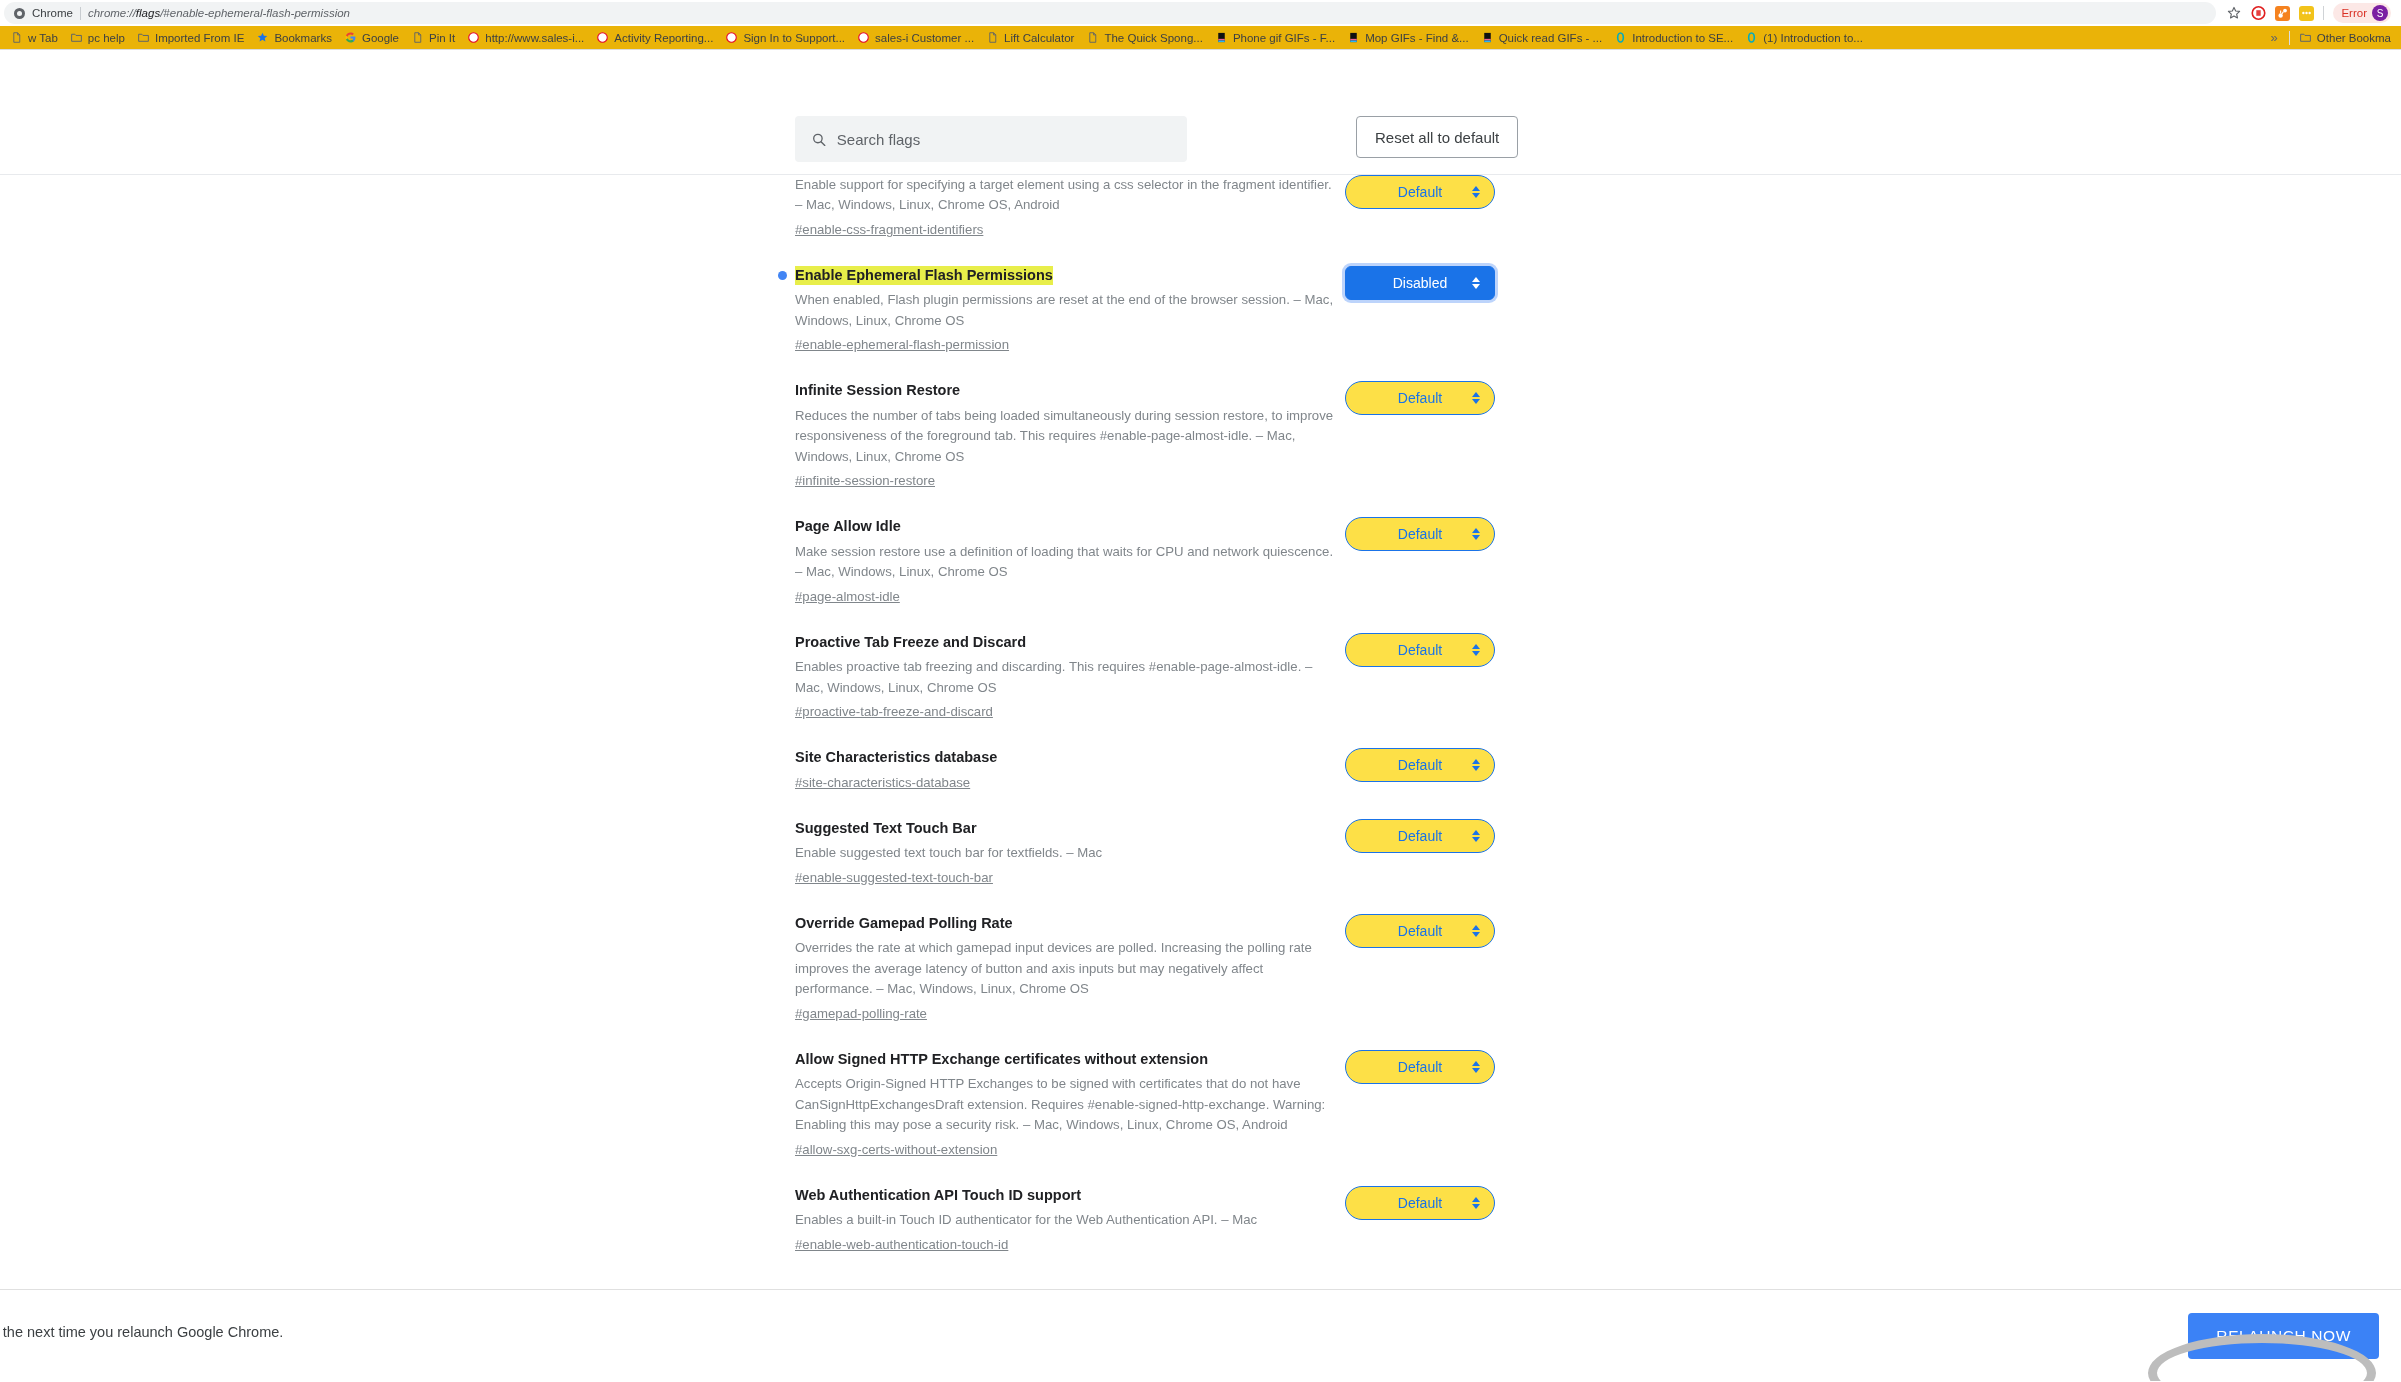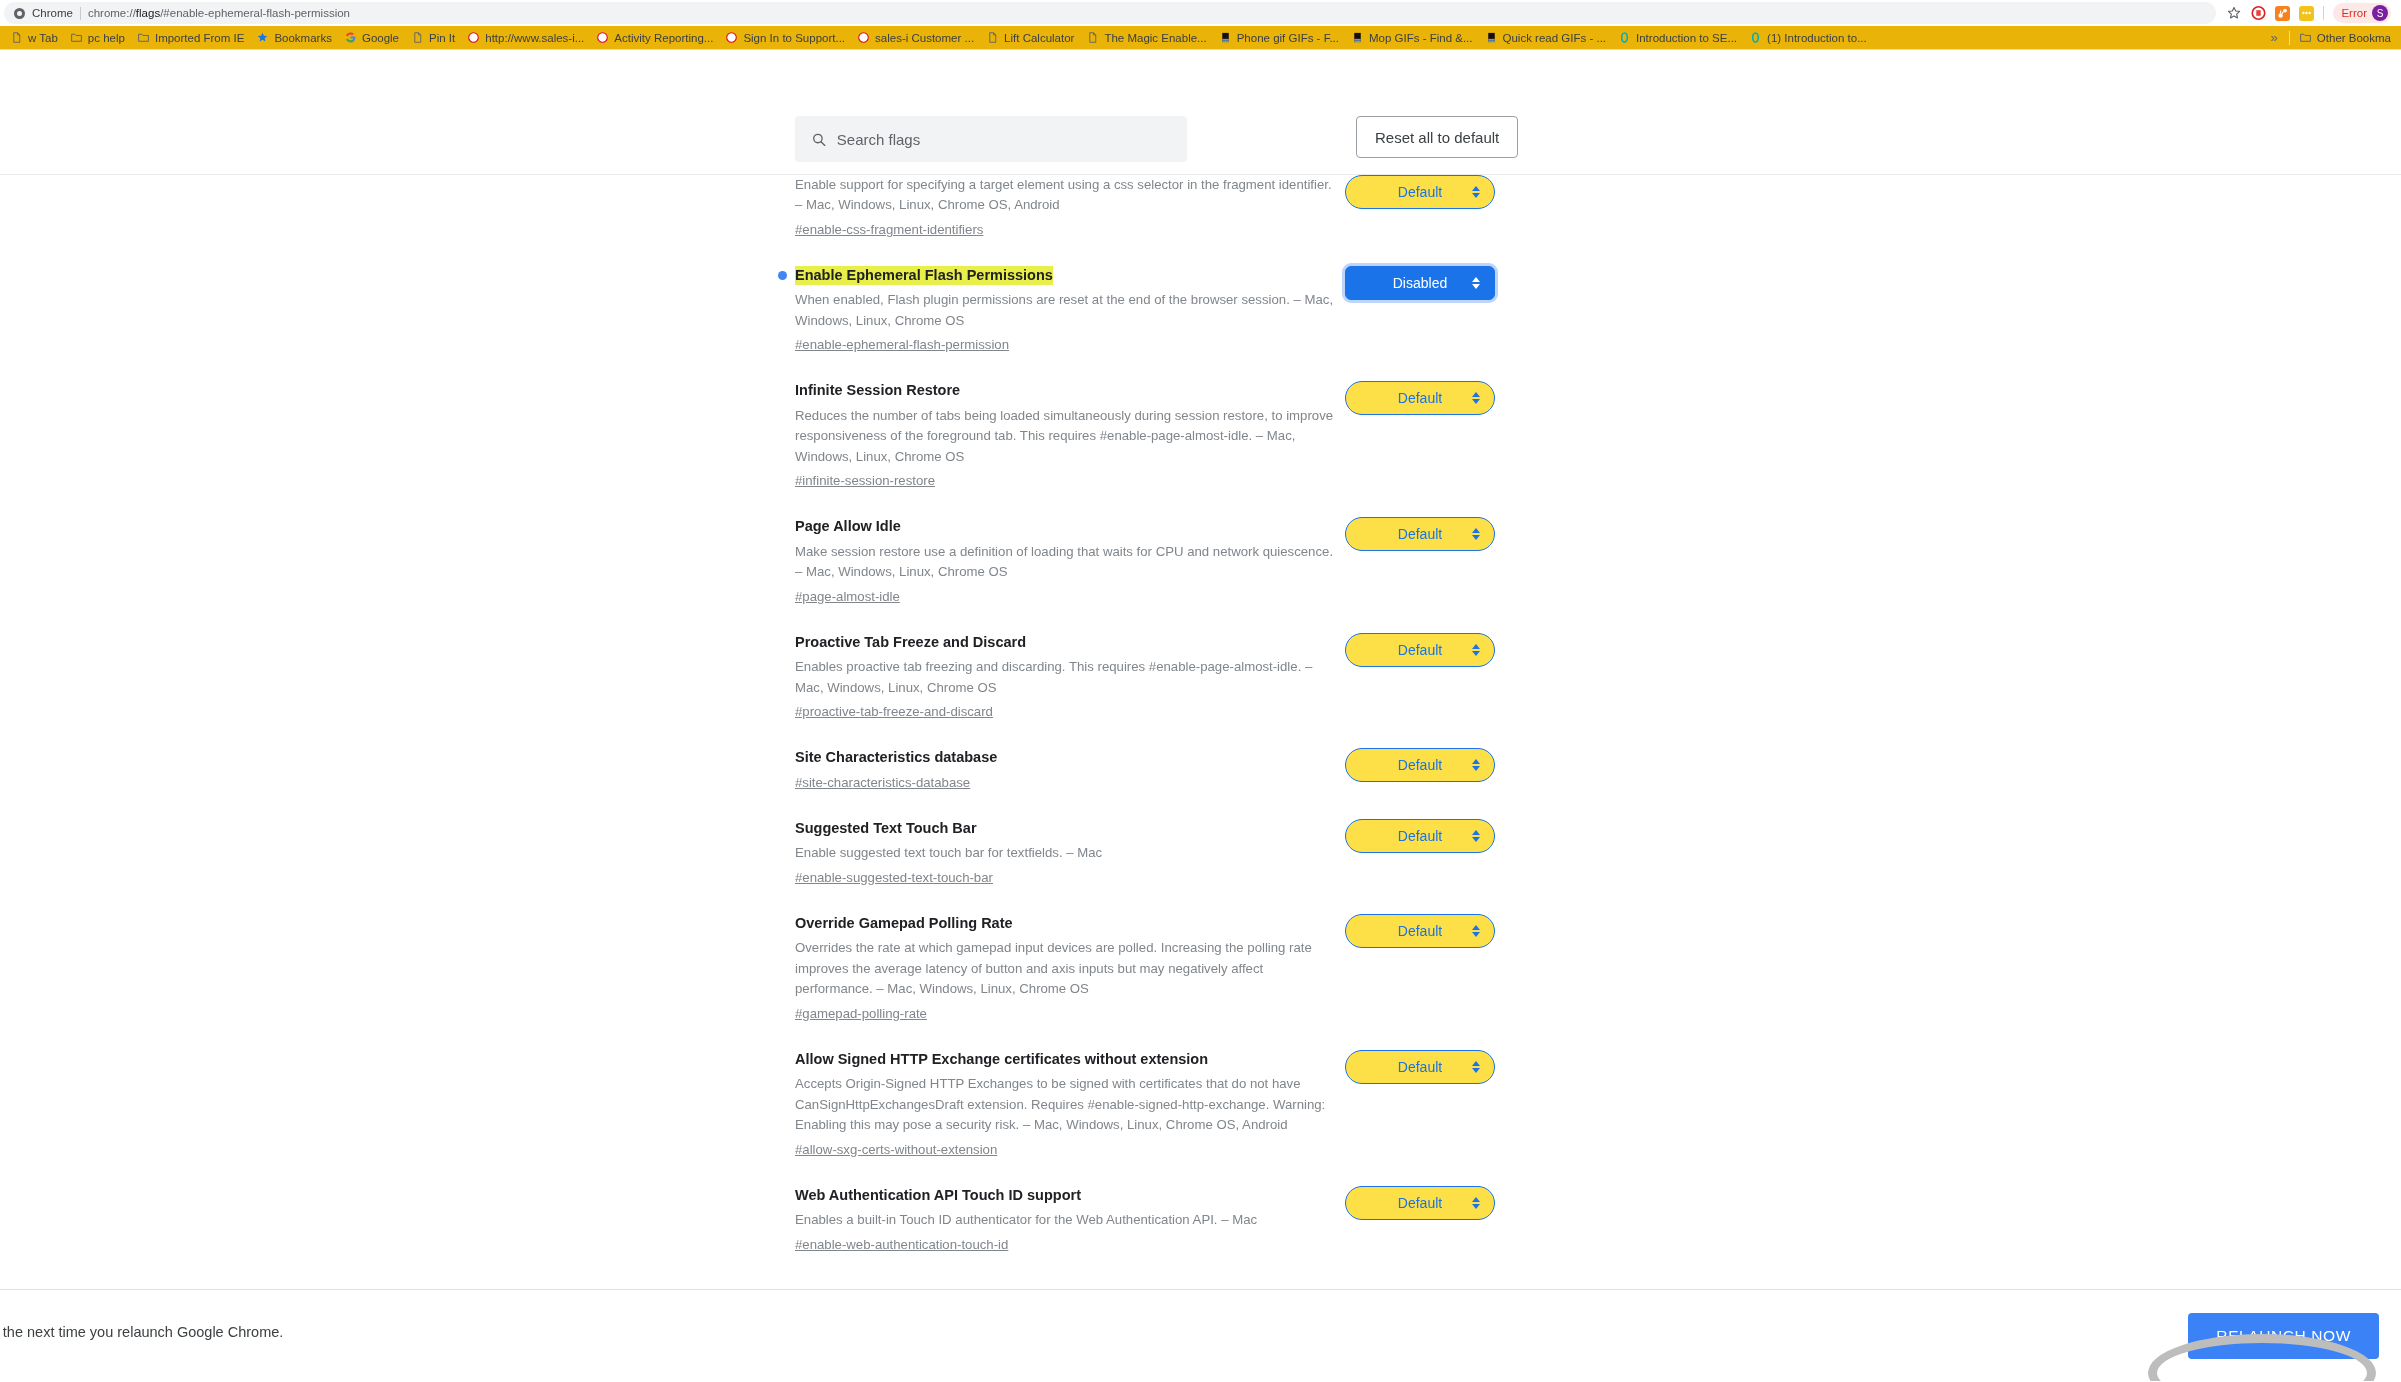--- a/index.html
+++ b/index.html
@@ -31,21 +31,21 @@
   #omnibox .chrome-glyph {
     width: 11px; height: 11px; border-radius: 50%;
     background: #5f6368; position: relative; flex: 0 0 auto;
   }
   #omnibox .chrome-glyph::after {
     content: ""; position: absolute; left: 3px; top: 3px;
     width: 5px; height: 5px; border-radius: 50%; background: #f1f3f4;
   }
   #omnibox .ob-app { font-size: 11.5px; color: #3c4043; white-space: nowrap; }
   #omnibox .ob-div { width: 1px; height: 13px; background: #c8ccd0; }
-  #omnibox .ob-url { font-size: 11.5px; color: #5f6368; white-space: nowrap; overflow: hidden; }
+  #omnibox .ob-url { font-size: 11.5px; color: #5f6368; white-space: nowrap; overflow: hidden; font-style: italic; }
   #omnibox .ob-url .hl { color: #202124; }
 
   #toolbar-actions {
     display: flex; align-items: center; gap: 9px;
     padding-left: 10px; padding-right: 6px; flex: 0 0 auto;
   }
   .tb-icon { width: 16px; height: 16px; display: block; }
   .ext-tile { width: 15px; height: 15px; border-radius: 3px; display: flex; align-items: center; justify-content: center; }
   .tb-sep { width: 1px; height: 14px; background: #d0d3d6; }
   #error-chip {
@@ -327,21 +327,21 @@
           <path d="M7 3.2h7l4 4v13.6H7z" fill="none" stroke="#5f6368" stroke-width="1.7" stroke-linejoin="round"></path>
           <path d="M14 3.2v4h4" fill="none" stroke="#5f6368" stroke-width="1.7"></path>
         </svg>
         <span class="bm-label">Lift Calculator</span>
       </span>
       <span class="bm">
         <svg viewBox="0 0 24 24" class="bm-icon">
           <path d="M7 3.2h7l4 4v13.6H7z" fill="none" stroke="#5f6368" stroke-width="1.7" stroke-linejoin="round"></path>
           <path d="M14 3.2v4h4" fill="none" stroke="#5f6368" stroke-width="1.7"></path>
         </svg>
-        <span class="bm-label">The Magic Enable...</span>
+        <span class="bm-label">The Quick Spong...</span>
       </span>
       <span class="bm">
         <svg viewBox="0 0 24 24" class="bm-icon">
           <rect x="6" y="3.5" width="12" height="17" fill="#111111"></rect>
           <rect x="6" y="14.5" width="12" height="3" fill="#f06292"></rect>
           <rect x="6" y="17.5" width="12" height="3" fill="#29b6f6"></rect>
         </svg>
         <span class="bm-label">Phone gif GIFs - F...</span>
       </span>
       <span class="bm">

